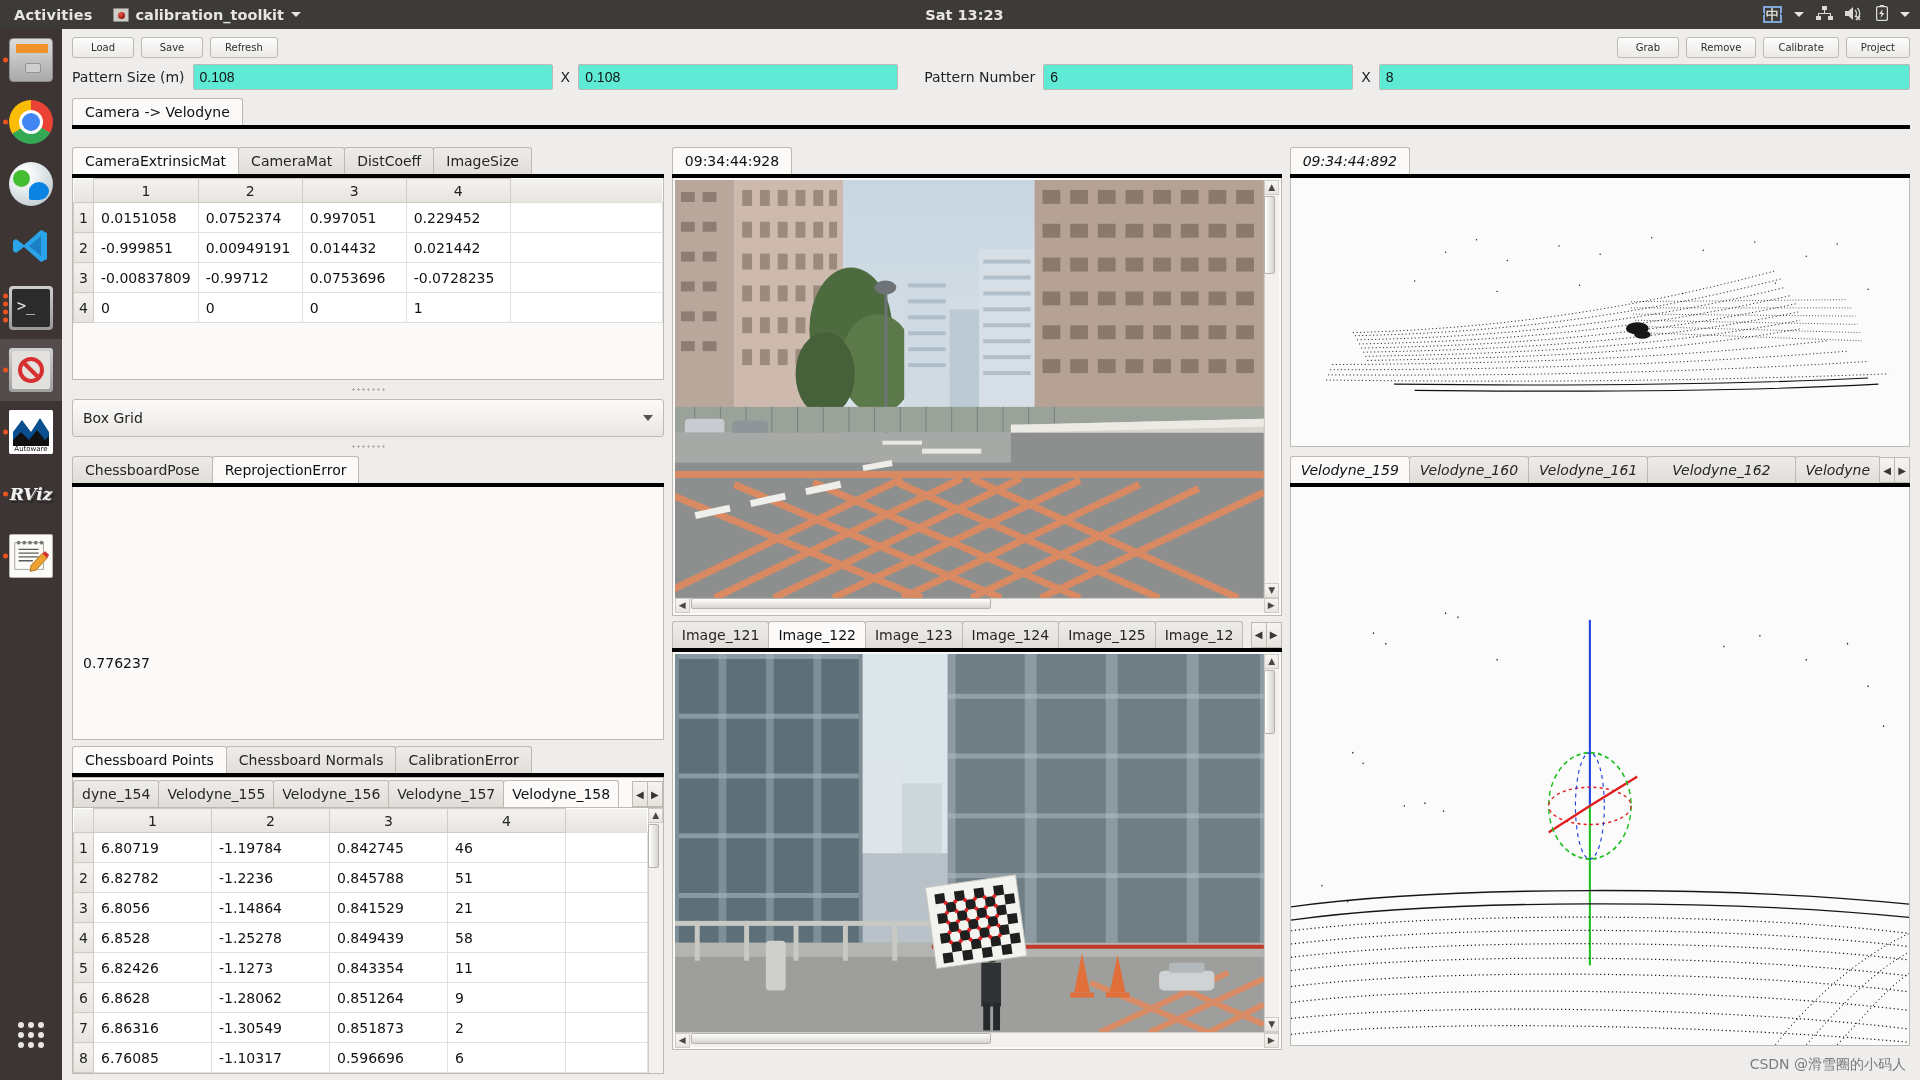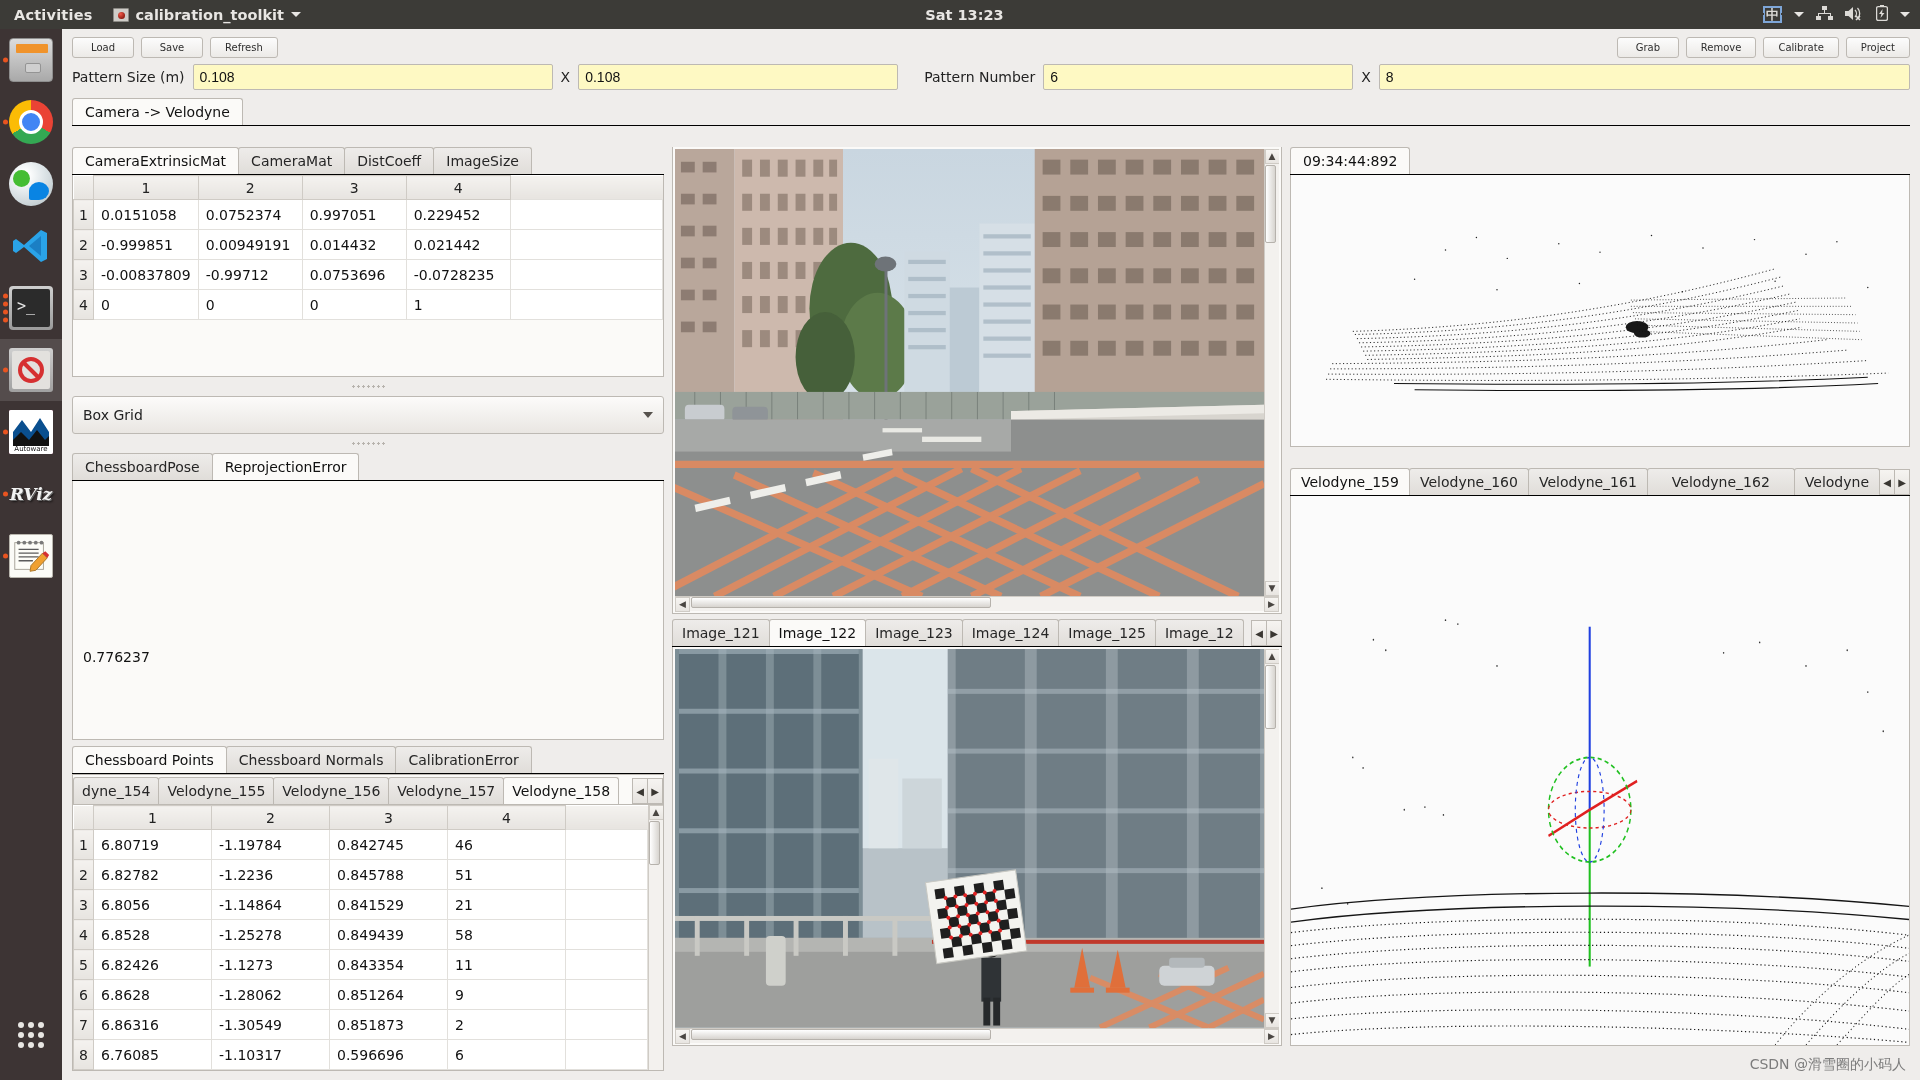--- a/index.html
+++ b/index.html
@@ -128,43 +128,43 @@
     border: 1px solid #bdb9b3; border-radius: 3px;
     padding: 4px 14px; font-size: 10px; color: #2e2e2e;
     min-width: 62px; text-align:center; cursor: default;
   }
   .spacer { flex: 1; }
 
   
   #paramrow { display:flex; align-items:center; padding: 2px 10px 6px 10px; gap: 8px; }
   .plabel { font-size:14px; color:#222; white-space:nowrap; }
   .tinput {
-    border: 1px solid #bdb9b3; background:#fef9c3; border-radius:2px;
+    border: 1px solid #bdb9b3; background:#5eead4; border-radius:2px;
     padding: 4px 6px; font-size: 14px; color:#111; height: 26px;
   }
 
   
   #maintabs { padding: 0 10px; margin-top: 2px; }
-  .tabstrip { display:flex; align-items:flex-end; border-bottom:1px solid #000000; }
+  .tabstrip { display:flex; align-items:flex-end; border-bottom:4px solid #000000; }
   .tab {
     border:1px solid #bdb9b3; border-bottom:none;
     background: linear-gradient(#eeecea,#e0ddd9);
     padding: 5px 12px; font-size: 14px; color:#262626;
     border-radius: 3px 3px 0 0; margin-right:-1px; cursor:default; white-space:nowrap;
   }
   .tab.active { background:#fbfaf8; color:#111; position:relative; z-index:2; }
 
   
   #content {
     position: absolute; left: 0; right: 0; top: 118px; bottom: 0;
     padding: 0 10px 8px 10px; display:flex; gap: 8px;
   }
   .col-left  { width: 592px; display:flex; flex-direction:column; gap:6px; }
   .col-mid   { width: 610px; display:flex; flex-direction:column; gap:0px; }
-  .col-right { flex:1; display:flex; flex-direction:column; gap:16px; }
+  .col-right { flex:1; display:flex; flex-direction:column; gap:4px;font-style:italic; }
   .tabpanel-body { background:#fbfaf8; border:1px solid #bdb9b3; border-top:none; }
 
   
   table.qt { border-collapse: collapse; width:100%; font-size:14px; background:#ffffff; }
   table.qt th {
     background: linear-gradient(#f4f2ef,#e7e4e0);
     border:1px solid #cfcbc5; font-weight: normal; color:#222;
     height: 24px; text-align:center; font-size:14px;
   }
   table.qt td {
@@ -594,20 +594,23 @@
 
               </div>
             </div>
           </div>
         </div>
       </div>
 
       <div class="col-mid">
 
         <div style="height:470px; display:flex; flex-direction:column;">
+          <div class="tabstrip">
+            <div class="tab active">09:34:44:928</div>
+          </div>
           <div class="tabpanel-body" style="flex:1; display:flex; flex-direction:column; padding:2px;">
             <div style="flex:1; display:flex; overflow:hidden;">
               <div class="viewport">
                 <svg width="100%" height="100%" viewBox="0 0 596 420" preserveAspectRatio="none">
                   <defs>
                     <linearGradient id="skyA" x1="0" y1="0" x2="0" y2="1">
                       <stop offset="0" stop-color="#c9d6e0"></stop>
                         <stop offset="1" stop-color="#e3ebf0"></stop>
                     </linearGradient>
                   </defs>

